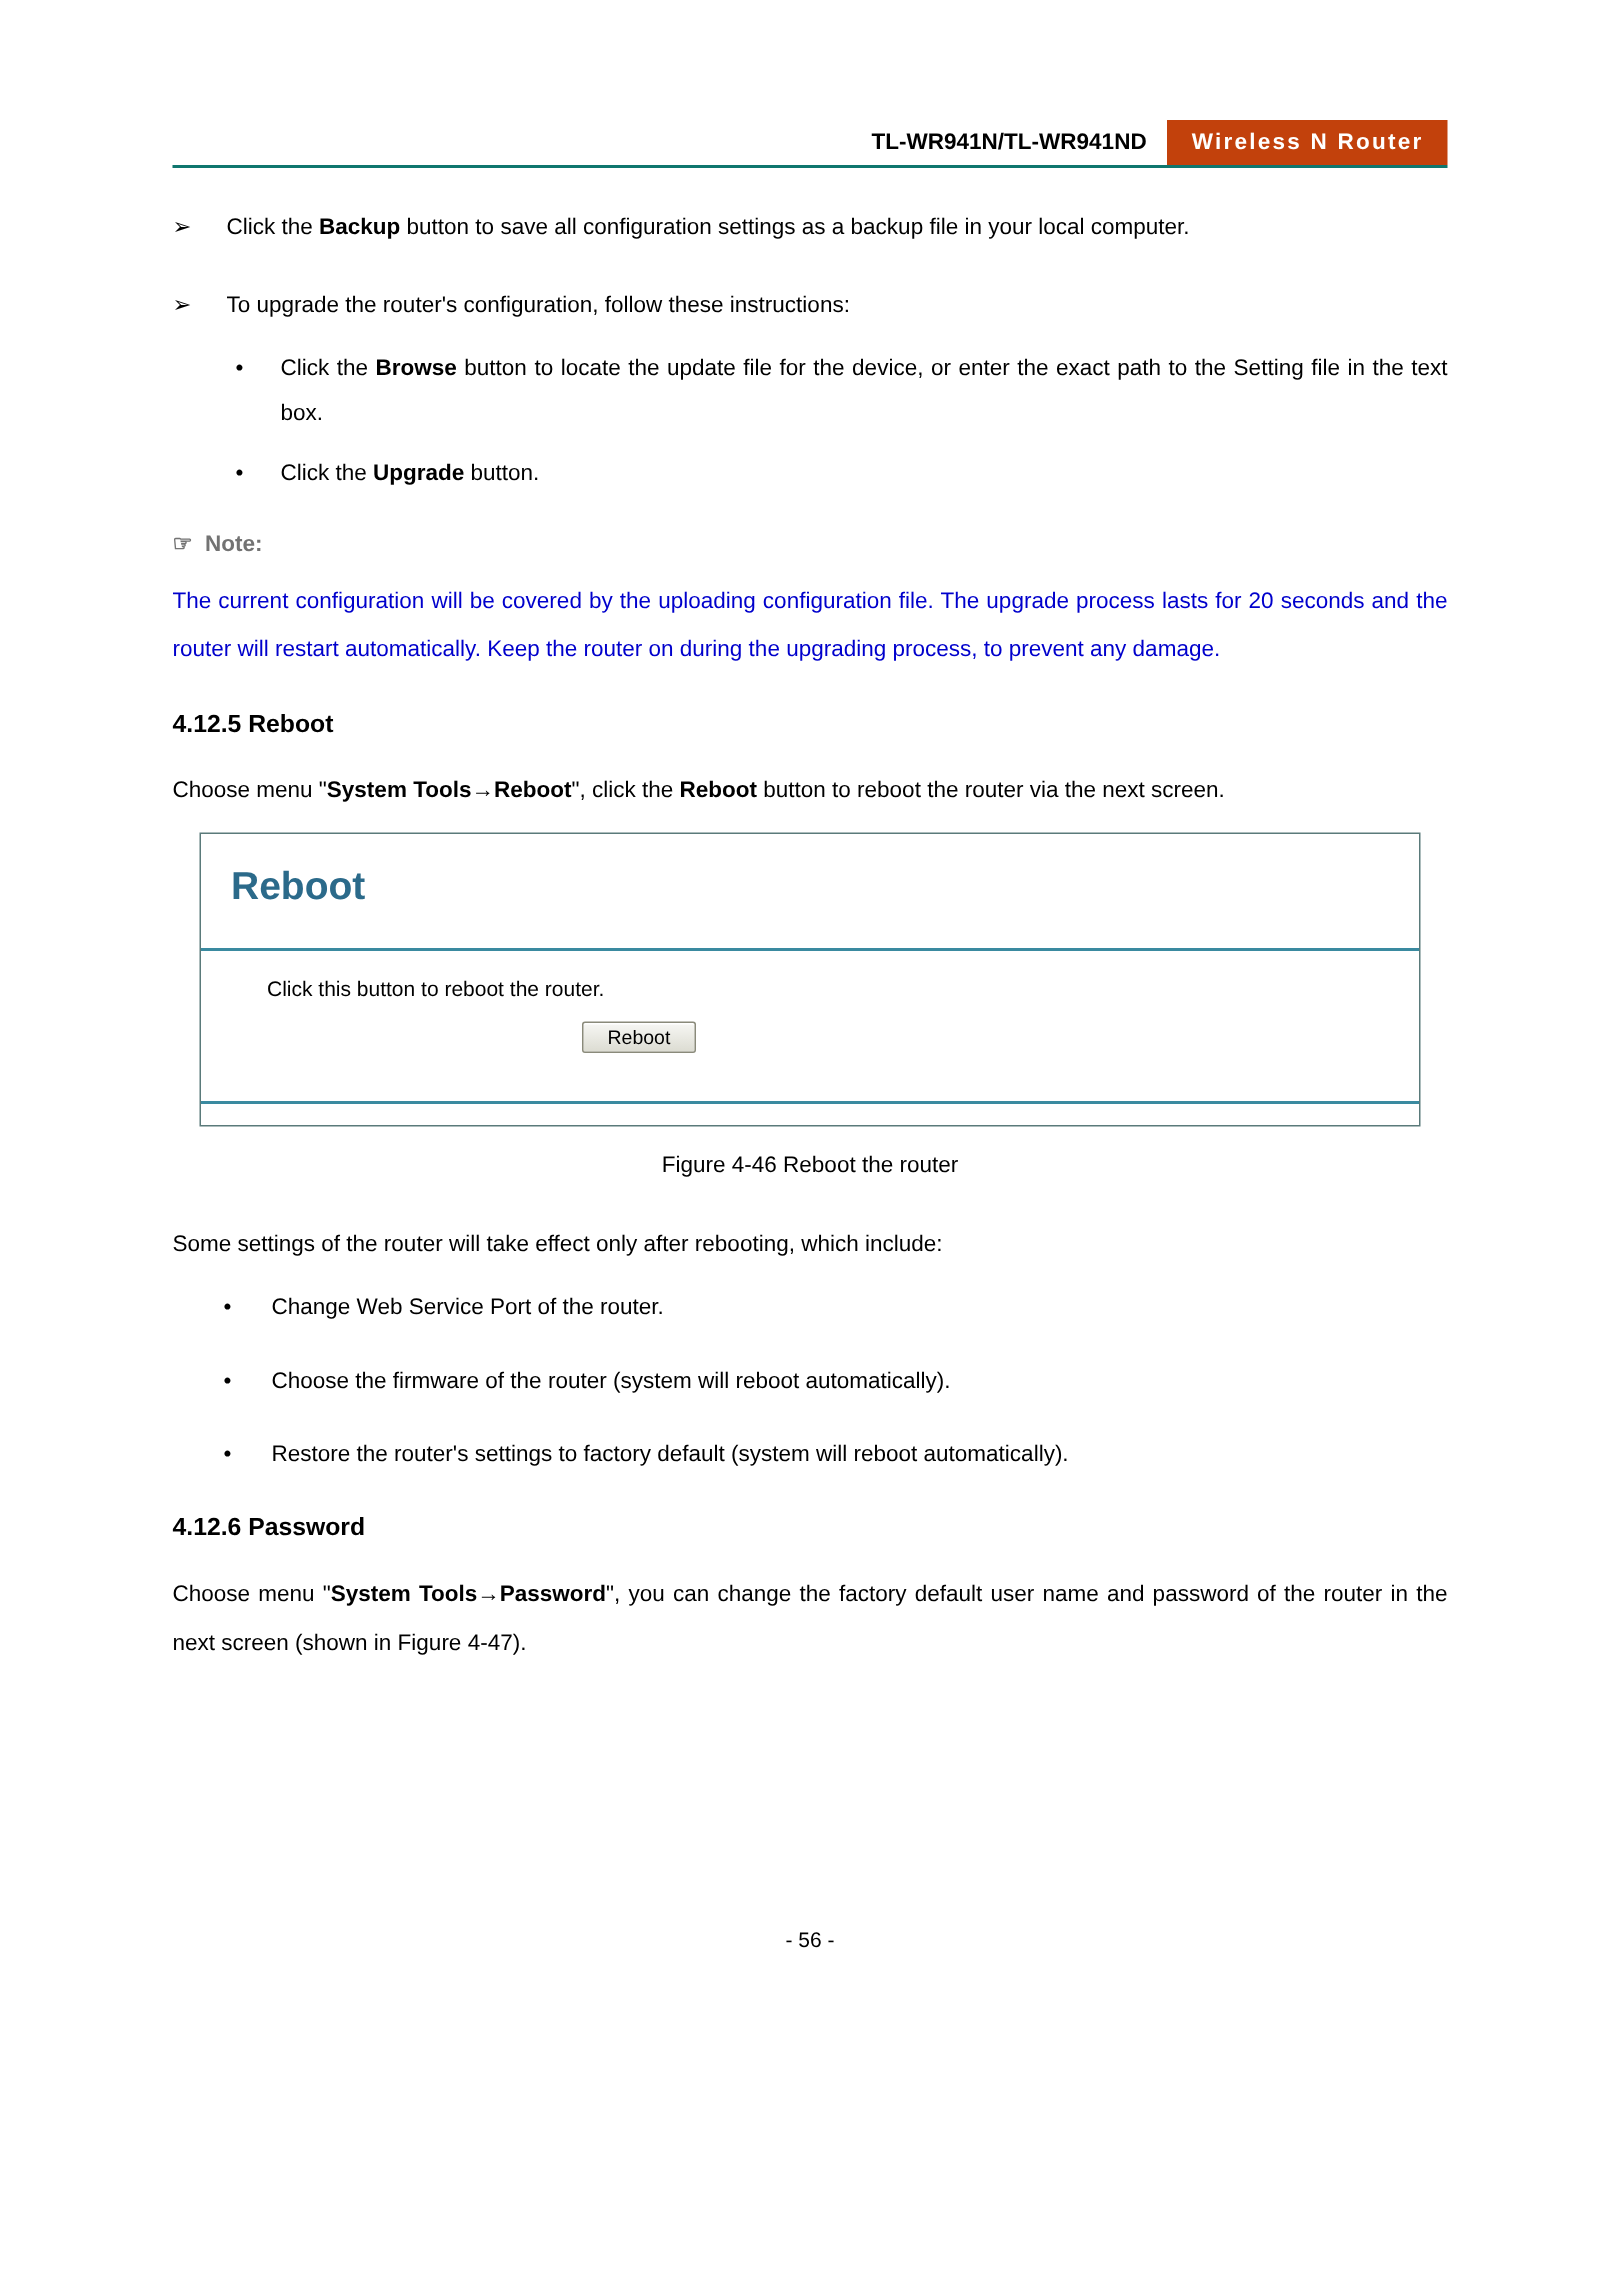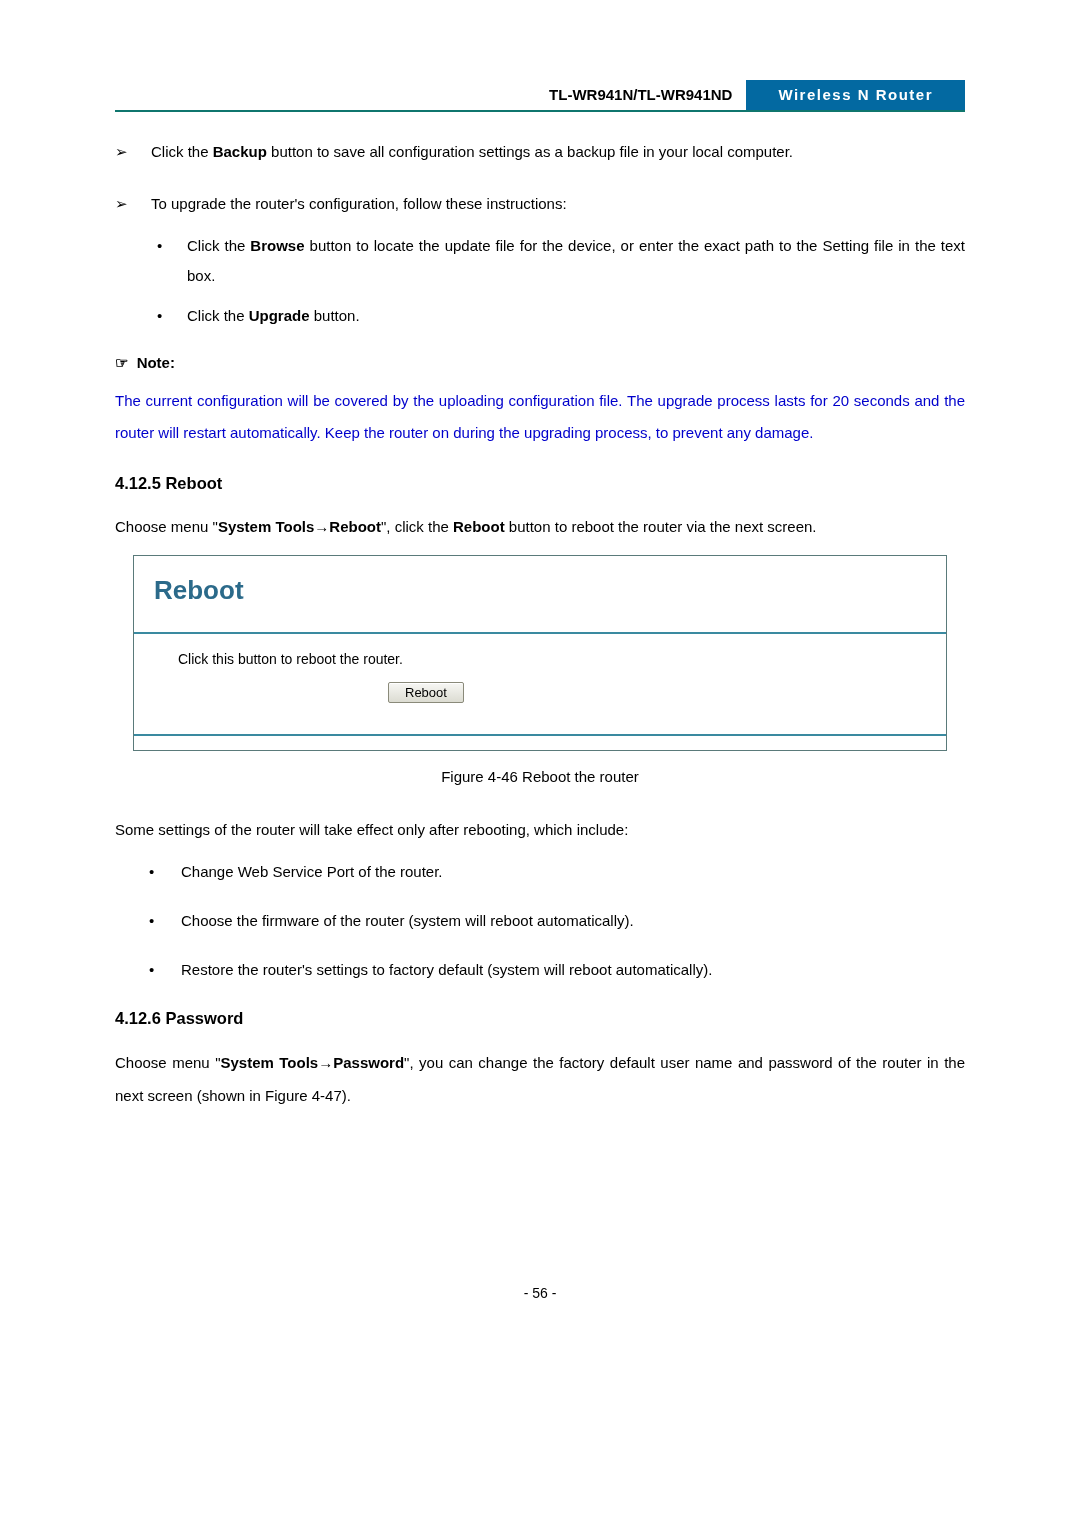--- a/index.html
+++ b/index.html
@@ -18,24 +18,24 @@
       margin-bottom: 24px;
     }
     .header-model {
       flex: 1;
       font-weight: bold;
       text-align: right;
       padding: 3px 14px 3px 0;
       font-size: 15px;
     }
     .header-name {
-      background: #0369a1;
+      background: #c2410c;
       color: #fff;
       font-weight: bold;
-      padding: 3px 32px;
+      padding: 3px 16px;
       font-size: 15px;
       letter-spacing: 1.5px;
     }
     .outer-list {
       list-style: none;
       margin: 0 0 18px 0;
     }
     .outer-list > li {
       position: relative;
       padding-left: 36px;
@@ -59,21 +59,21 @@
       margin-bottom: 10px;
       line-height: 2.0;
     }
     .inner-marker {
       position: absolute;
       left: 6px;
       top: 0;
     }
     .b { font-weight: bold; }
     .note-head {
-      color: #000000;
+      color: #737373;
       font-weight: bold;
       margin-bottom: 10px;
     }
     .note-icon {
       font-family: "Segoe UI Symbol", Arial;
       margin-right: 4px;
     }
     .note-body {
       color: #0000cc;
       text-align: justify;

